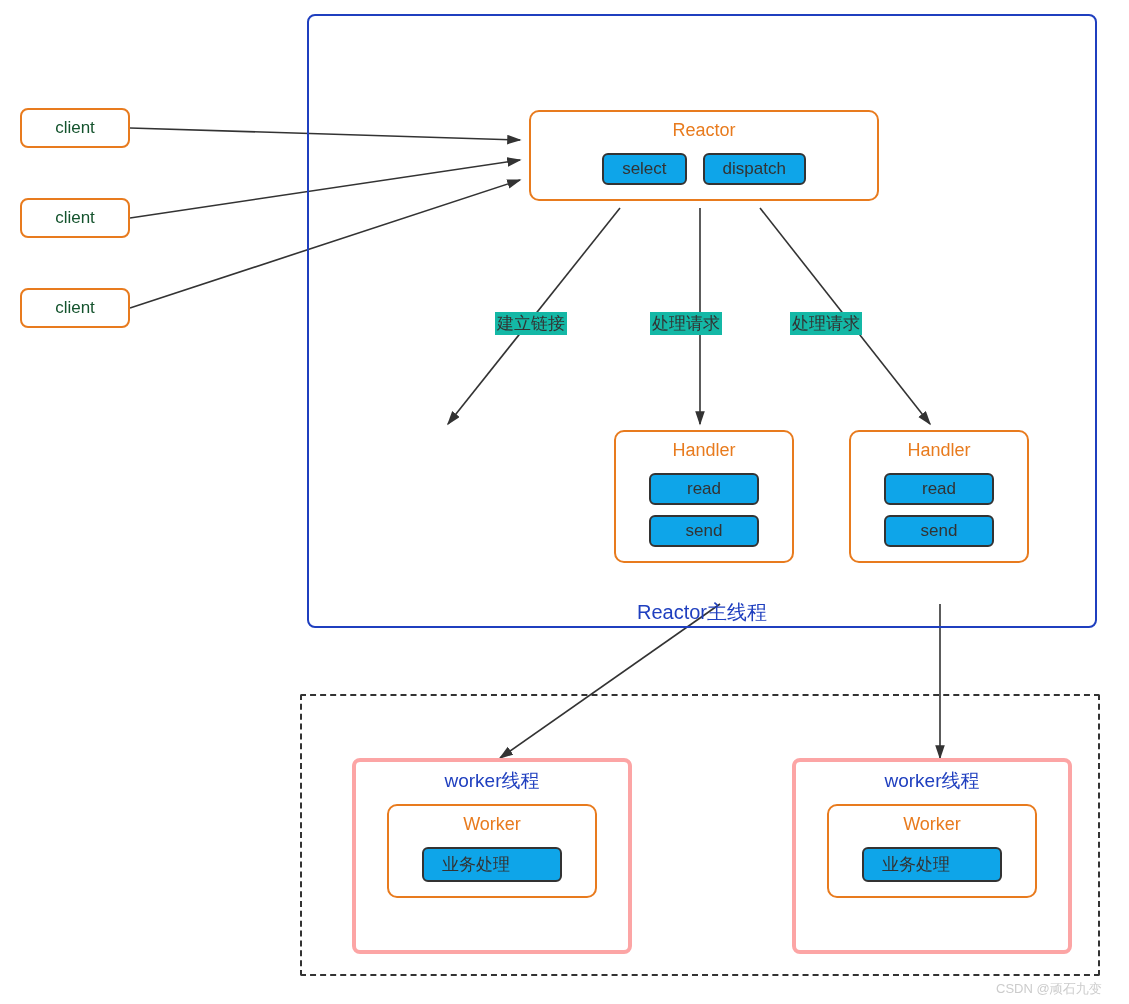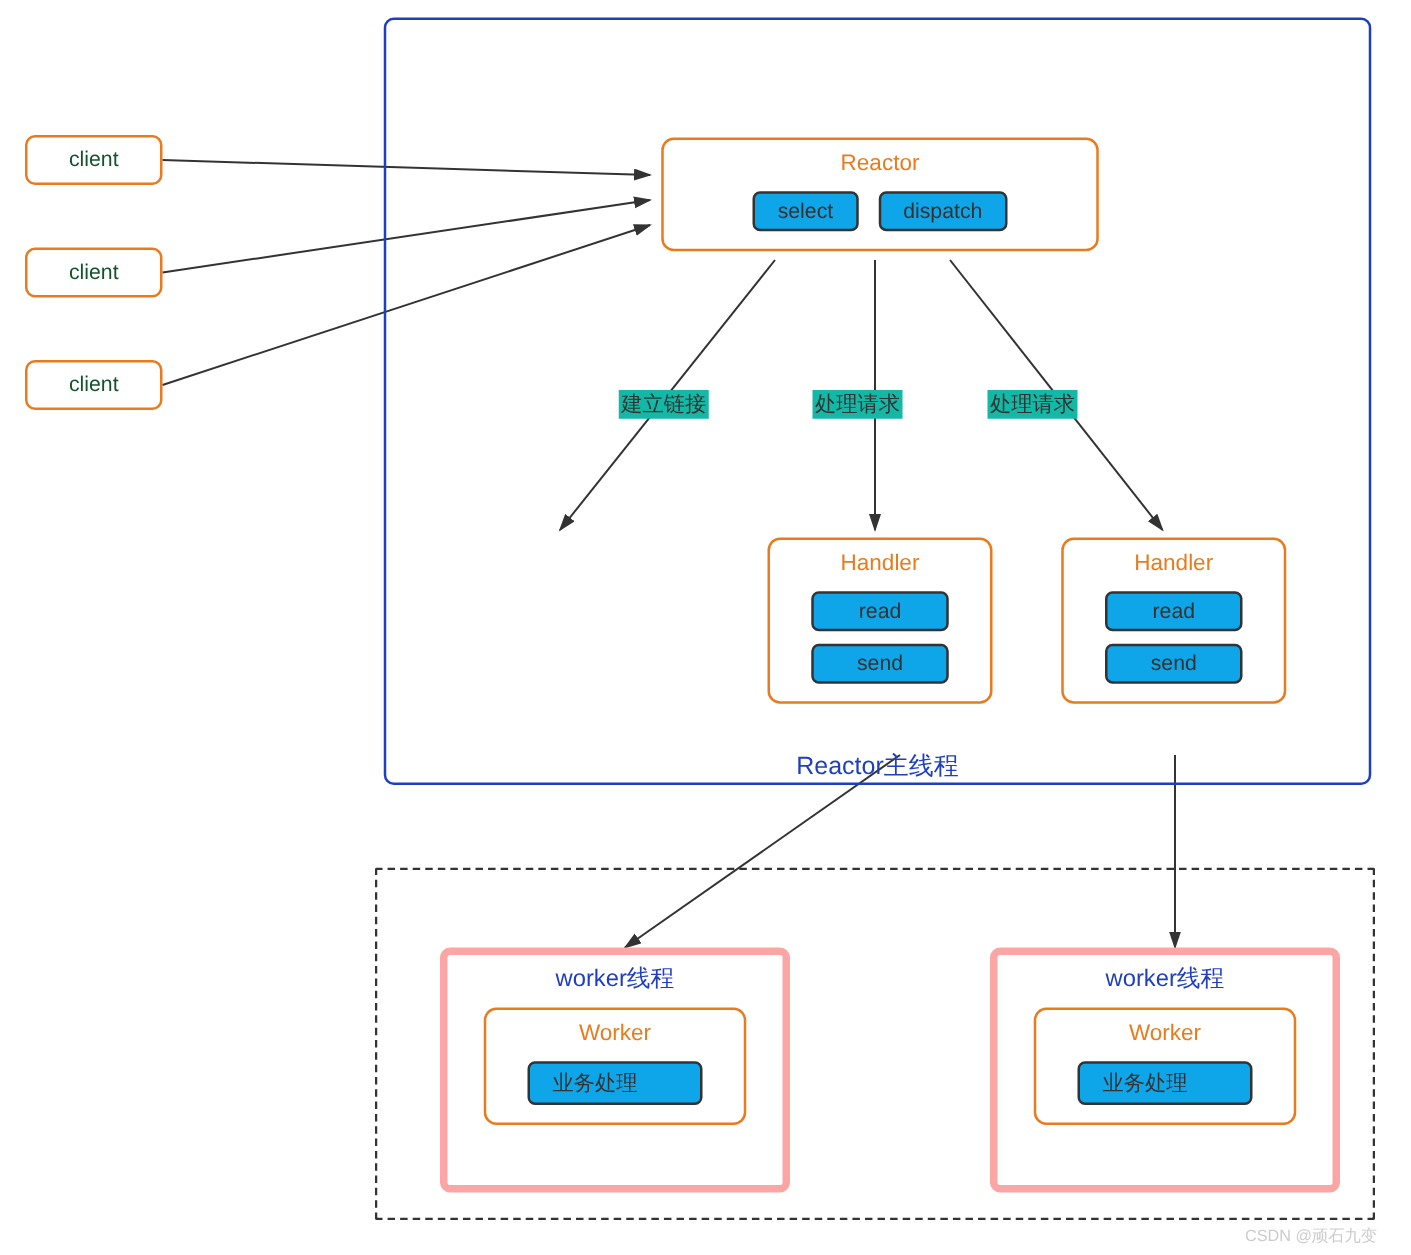--- a/index.html
+++ b/index.html
@@ -70,21 +70,21 @@
     width: 800px;
     height: 282px;
   }
   .pool-title {
     font-size: 19px;
     color: #333;
     margin: 8px 0 0 16px;
   }
   .worker-thread {
     position: absolute;
-    border: 6px solid #fca5a5;
+    border: 4px solid #fca5a5;
     border-radius: 8px;
     width: 280px;
     height: 196px;
     display: flex;
     flex-direction: column;
     align-items: center;
   }
   .worker-thread-title {
     color: #1F3FBF;
     font-size: 19px;

